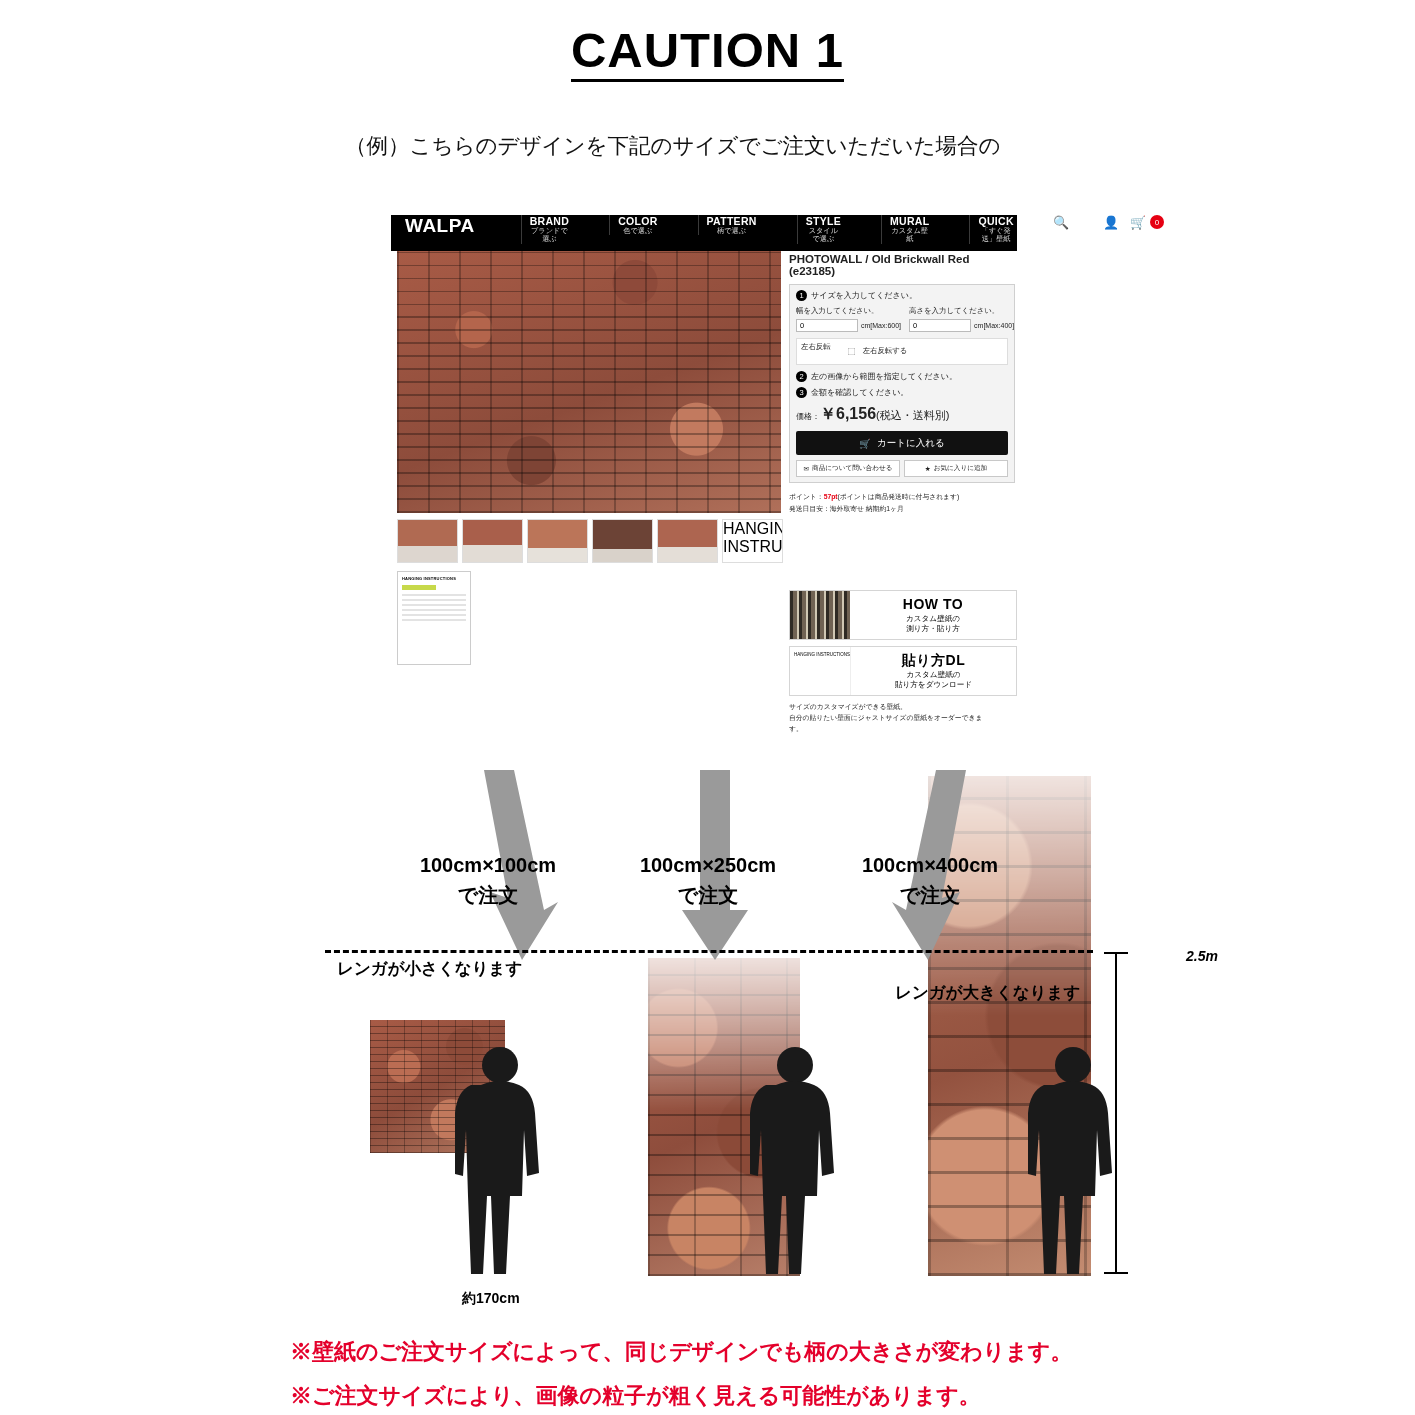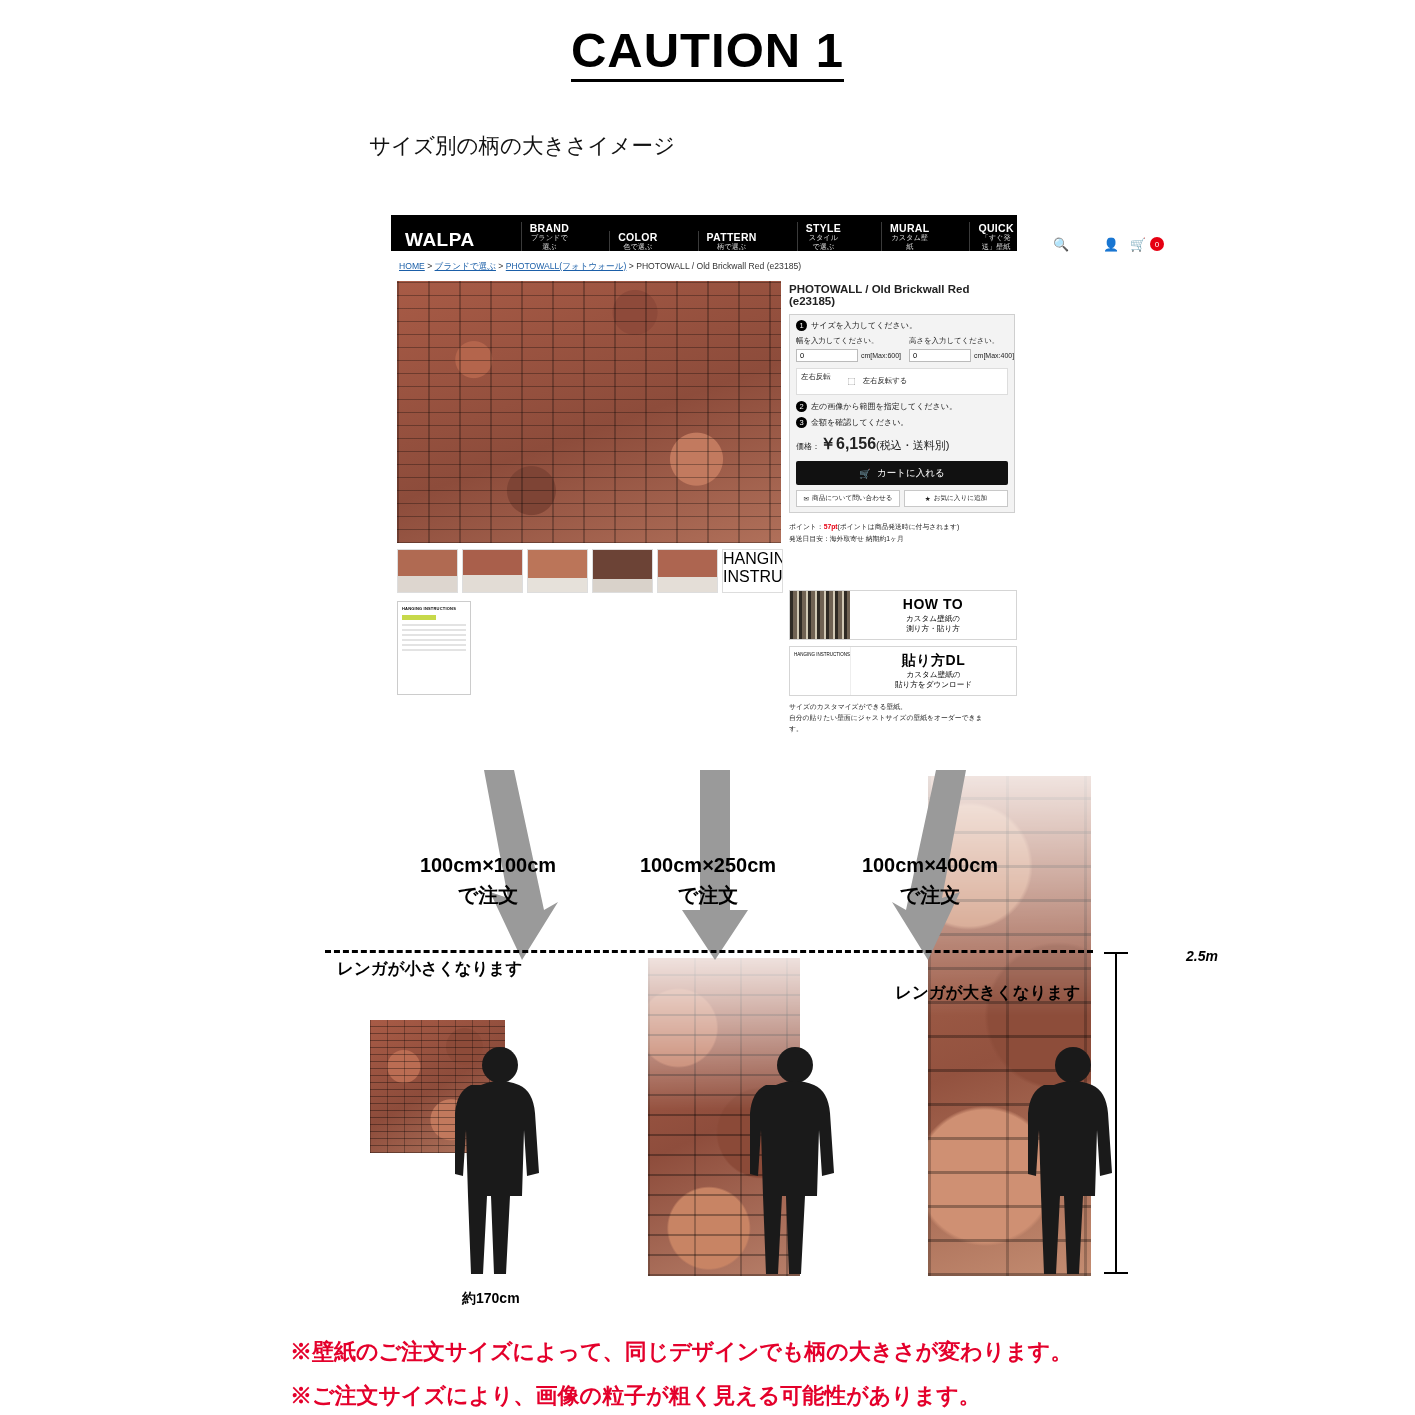--- a/index.html
+++ b/index.html
@@ -49,21 +49,21 @@
     left: 391px;
     top: 215px;
     width: 626px;
     height: 545px;
     background: #fff;
   }
   .shot-header {
     height: 36px;
     background: #000;
     display: flex;
-    align-items: flex-end;
+    align-items: flex-start;
     padding: 0 6px;
     box-sizing: border-box;
     gap: 32px;
   }
   .logo {
     color: #fff;
     font-size: 19px;
     font-weight: bold;
     letter-spacing: .5px;
     padding: 0 14px 0 8px;
@@ -276,21 +276,21 @@
   }
 </style>
 </head>
 <body>
 
 <div class="caution-title">
   <span>CAUTION 1</span>
 </div>
 
 <div class="intro">
-  <div class="line2">サイズ別の柄の大きさイメージ</div>
+  <div>（例）こちらのデザインを下記のサイズでご注文いただいた場合の</div>
 </div>
 
 <div class="shot">
 
   <div class="shot-header">
     <div class="logo">WALPA</div>
 
     <div class="navitem">
       <b>BRAND</b>
       <i>ブランドで選ぶ</i>
@@ -320,29 +320,20 @@
       <span class="ico">🔍</span>
       <span class="ico">☰</span>
       <span class="ico">👤</span>
       <span class="cart-wrap">
         <span class="ico">🛒</span>
         <span class="cart-badge">0</span>
       </span>
     </div>
   </div>
 
-  <div class="breadcrumb">
-    <a>HOME</a>
-    <span>&gt;</span>
-    <a>ブランドで選ぶ</a>
-    <span>&gt;</span>
-    <a>PHOTOWALL(フォトウォール)</a>
-    <span>&gt;</span>
-    <span>PHOTOWALL / Old Brickwall Red (e23185)</span>
-  </div>
 
   <div class="shot-body">
     <div class="brick"></div>
 
     <div class="detail">
       <h2>PHOTOWALL / Old Brickwall Red (e23185)</h2>
 
       <div class="panel">
         <div class="step">
           <span class="num">1</span>

